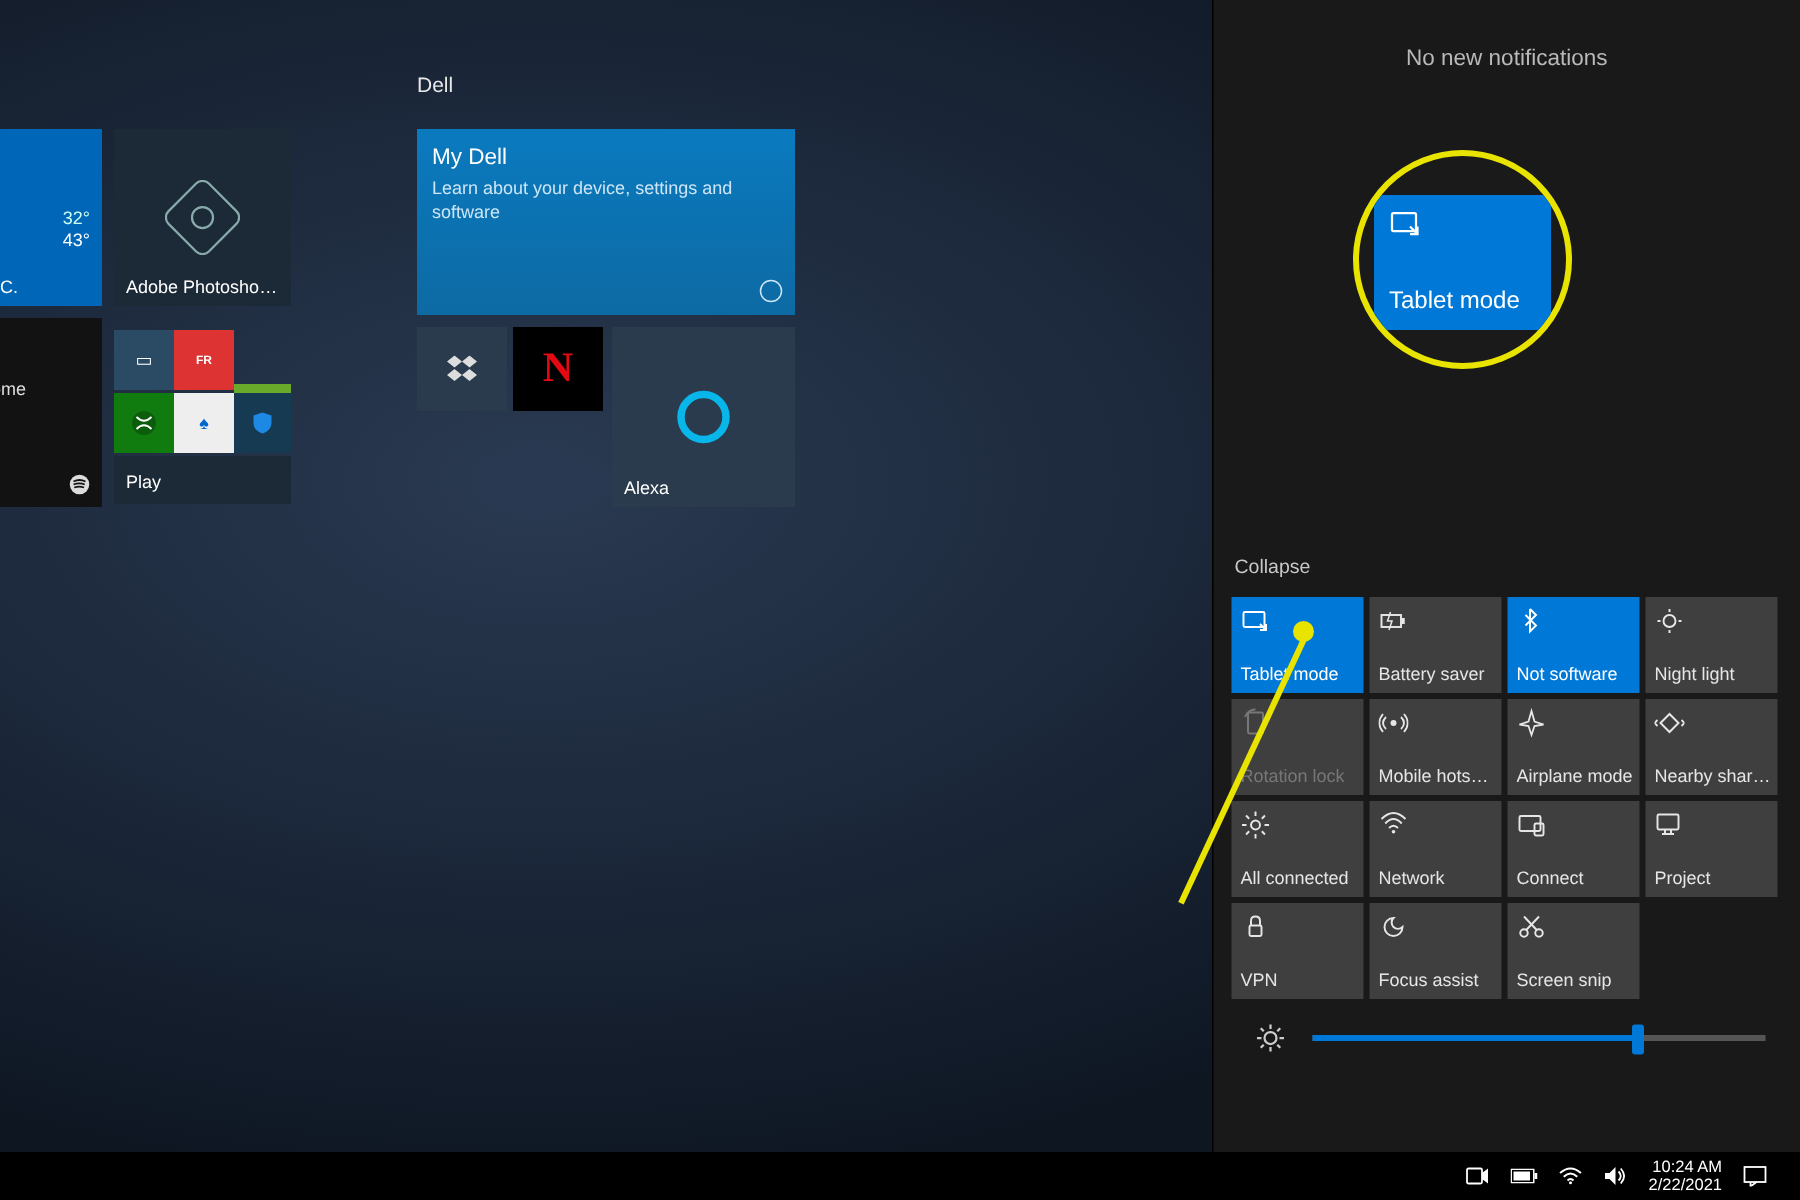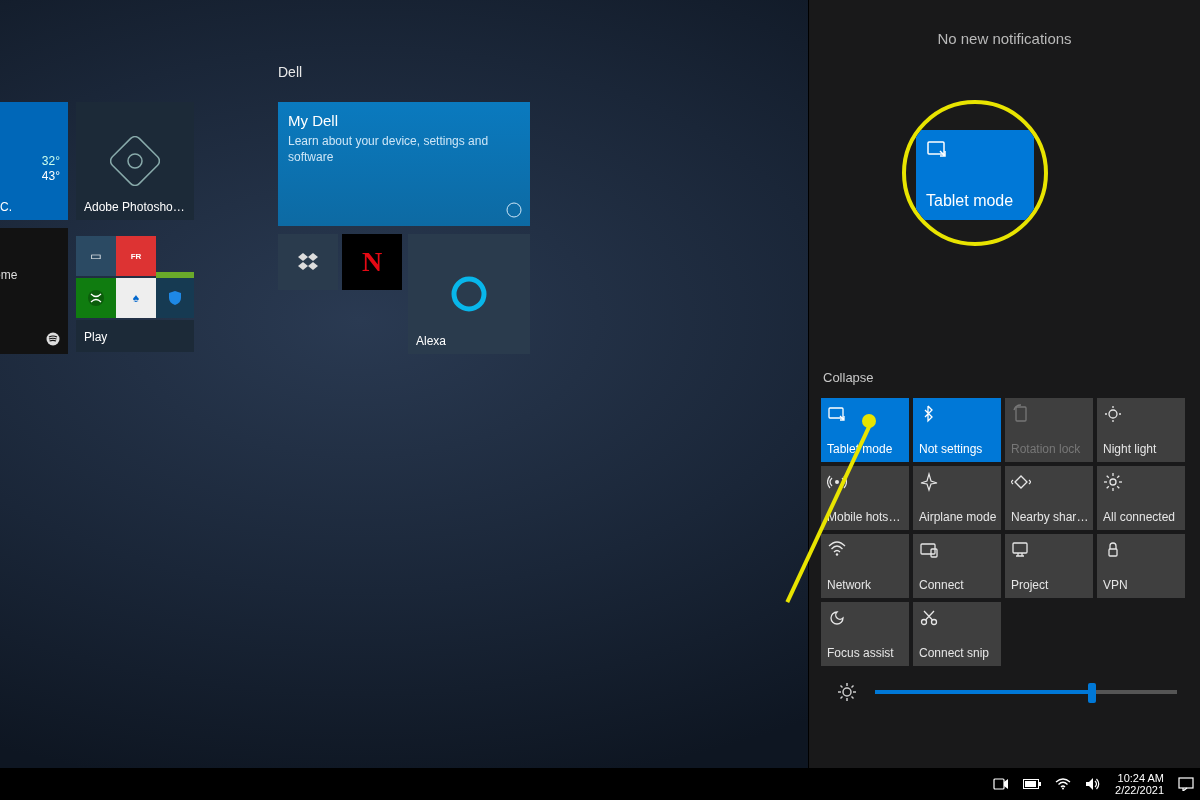--- a/index.html
+++ b/index.html
@@ -1,20 +1,20 @@
 <!DOCTYPE html>
 <html><head>
 <meta charset="utf-8">
 <style>
   * { box-sizing: border-box; margin: 0; padding: 0; }
   html, body { width: 1200px; height: 800px; overflow: hidden; font-family: "Segoe UI", sans-serif; }
   body { background: radial-gradient(ellipse at 30% 40%, #2a3a52 0%, #1a2638 40%, #0e1622 70%); color: #fff; position: relative; }
 
   
-  .start-area { position: absolute; left: 0; top: 16px; width: 540px; height: 360px; }
+  .start-area { position: absolute; left: 0; top: 0; width: 540px; height: 360px; }
   .group-label { position: absolute; font-size: 14px; color: #e8e8e8; }
   .tile { position: absolute; background: #2b3d52; color: #fff; font-size: 12px; }
   .tile.blue { background: #0067b8; }
   .tile-label { position: absolute; left: 8px; bottom: 6px; white-space: nowrap; overflow: hidden; text-overflow: ellipsis; width: calc(100% - 16px); }
   .tile-sub { position: absolute; left: 10px; top: 32px; color: #cde6f7; font-size: 12px; line-height: 1.3; width: calc(100% - 30px); }
   .tile-title { position: absolute; left: 10px; top: 10px; font-size: 15px; color: #fff; }
   .weather-hi { position: absolute; right: 8px; top: 36px; font-size: 12px; margin-top: 31px; }
   .weather-lo { position: absolute; right: 8px; top: 52px; font-size: 12px; color: #cfe; }
   .center-icon { position: absolute; left: 50%; top: 50%; transform: translate(-50%,-50%); }
 
@@ -40,21 +40,21 @@
 
   
   .callout { position: absolute; width: 146px; height: 146px; border: 4px solid #e8e400; border-radius: 50%; background: #1a1a1a; overflow: hidden; z-index: 5; }
   .callout-inner { position: absolute; left: 10px; top: 26px; width: 118px; height: 90px; background: #0078d7; }
   .callout-inner .ci-icon { position: absolute; left: 10px; top: 8px; }
   .callout-inner .ci-label { position: absolute; left: 10px; bottom: 10px; font-size: 16px; color: #fff; }
   .callout-line { position: absolute; width: 4px; background: #e8e400; transform-origin: top left; z-index: 4; }
   .callout-dot { position: absolute; width: 14px; height: 14px; background: #e8e400; border-radius: 50%; z-index: 6; }
 
   
-  .taskbar { position: absolute; left: 0; bottom: 0; width: 1200px; height: 32px; background: #000; display: flex; align-items: center; justify-content: flex-end; padding-right: 6px; gap: 14px; color: #fff; font-size: 11px; }
+  .taskbar { position: absolute; left: 0; bottom: 0; width: 1200px; height: 32px; background: #000; display: flex; align-items: center; justify-content: flex-end; padding-right: 22px; gap: 14px; color: #fff; font-size: 11px; }
   .clock { text-align: right; line-height: 1.1; font-size: 11px; }
   .tray-icon { font-size: 14px; }
 
   svg { display: block; }
 </style>
 </head>
 <body>
 
 <div class="start-area">
 
@@ -162,50 +162,60 @@
 
   <div class="qa active">
         <span class="qi">
           <svg width="20" height="20" viewBox="0 0 20 20" style="color:inherit">
             <rect x="2" y="4" width="14" height="10" rx="1" fill="none" stroke="currentColor" stroke-width="1.3"></rect>
             <path d="M13 12 L17 16 M17 12 V16 H13" fill="none" stroke="currentColor" stroke-width="1.3"></path>
           </svg>
         </span>
         <span class="ql">Tablet mode</span>
       </div>
+      <div class="qa">
+        <span class="qi">
+          <svg width="20" height="20" viewBox="0 0 20 20" style="color:inherit">
+            <rect x="2" y="6" width="13" height="8" fill="none" stroke="currentColor" stroke-width="1.3"></rect>
+            <rect x="15.5" y="8" width="2" height="4" fill="currentColor"></rect>
+            <path d="M8 4 L6 10 H9 L7 16" fill="none" stroke="currentColor" stroke-width="1"></path>
+          </svg>
+        </span>
+        <span class="ql">Battery saver</span>
+      </div>
       <div class="qa active">
         <span class="qi">
           <svg width="20" height="20" viewBox="0 0 20 20" style="color:inherit">
             <path d="M9 2 L13 6 L6 13 M6 6 L13 13 L9 17 V2" fill="none" stroke="currentColor" stroke-width="1.3"></path>
           </svg>
         </span>
-        <span class="ql">Not settings</span>
-      </div>
-      <div class="qa disabled">
-        <span class="qi">
-          <svg width="20" height="20" viewBox="0 0 20 20" style="color:inherit">
-            <rect x="5" y="3" width="10" height="14" rx="1" fill="none" stroke="currentColor" stroke-width="1.3"></rect>
-            <path d="M3 6 A7 7 0 0 1 10 1" fill="none" stroke="currentColor" stroke-width="1.3"></path>
-          </svg>
-        </span>
-        <span class="ql">Rotation lock</span>
+        <span class="ql">Not software</span>
       </div>
       <div class="qa">
         <span class="qi">
           <svg width="20" height="20" viewBox="0 0 20 20" style="color:inherit">
             <circle cx="10" cy="10" r="4" fill="none" stroke="currentColor" stroke-width="1.3"></circle>
             <g stroke="currentColor" stroke-width="1.3">
               <line x1="10" y1="2" x2="10" y2="4"></line>
               <line x1="10" y1="16" x2="10" y2="18"></line>
               <line x1="2" y1="10" x2="4" y2="10"></line>
               <line x1="16" y1="10" x2="18" y2="10"></line>
             </g>
           </svg>
         </span>
         <span class="ql">Night light</span>
+      </div>
+      <div class="qa disabled">
+        <span class="qi">
+          <svg width="20" height="20" viewBox="0 0 20 20" style="color:inherit">
+            <rect x="5" y="3" width="10" height="14" rx="1" fill="none" stroke="currentColor" stroke-width="1.3"></rect>
+            <path d="M3 6 A7 7 0 0 1 10 1" fill="none" stroke="currentColor" stroke-width="1.3"></path>
+          </svg>
+        </span>
+        <span class="ql">Rotation lock</span>
       </div>
       <div class="qa">
         <span class="qi">
           <svg width="20" height="20" viewBox="0 0 20 20" style="color:inherit">
             <circle cx="10" cy="10" r="2" fill="currentColor"></circle>
             <path d="M5 6 Q1 10 5 14 M15 6 Q19 10 15 14 M3 4 Q-2 10 3 16 M17 4 Q22 10 17 16" fill="none" stroke="currentColor" stroke-width="1.2"></path>
           </svg>
         </span>
         <span class="ql">Mobile hotspot</span>
       </div>
@@ -289,21 +299,21 @@
         <span class="ql">Focus assist</span>
       </div>
       <div class="qa">
         <span class="qi">
           <svg width="20" height="20" viewBox="0 0 20 20" style="color:inherit">
             <circle cx="5" cy="14" r="2.5" fill="none" stroke="currentColor" stroke-width="1.3"></circle>
             <circle cx="15" cy="14" r="2.5" fill="none" stroke="currentColor" stroke-width="1.3"></circle>
             <path d="M6.5 12 L15 3 M13.5 12 L5 3" stroke="currentColor" stroke-width="1.3"></path>
           </svg>
         </span>
-        <span class="ql">Connect snip</span>
+        <span class="ql">Screen snip</span>
       </div>
     </div>
 
   <div class="bright-row">
     <span>
       <svg width="20" height="20" viewBox="0 0 20 20">
           <circle cx="10" cy="10" r="4" fill="none" stroke="#ccc" stroke-width="1.5"></circle>
           <g stroke="#ccc" stroke-width="1.5">
             <line x1="10" y1="1" x2="10" y2="4"></line>
             <line x1="10" y1="16" x2="10" y2="19"></line>

